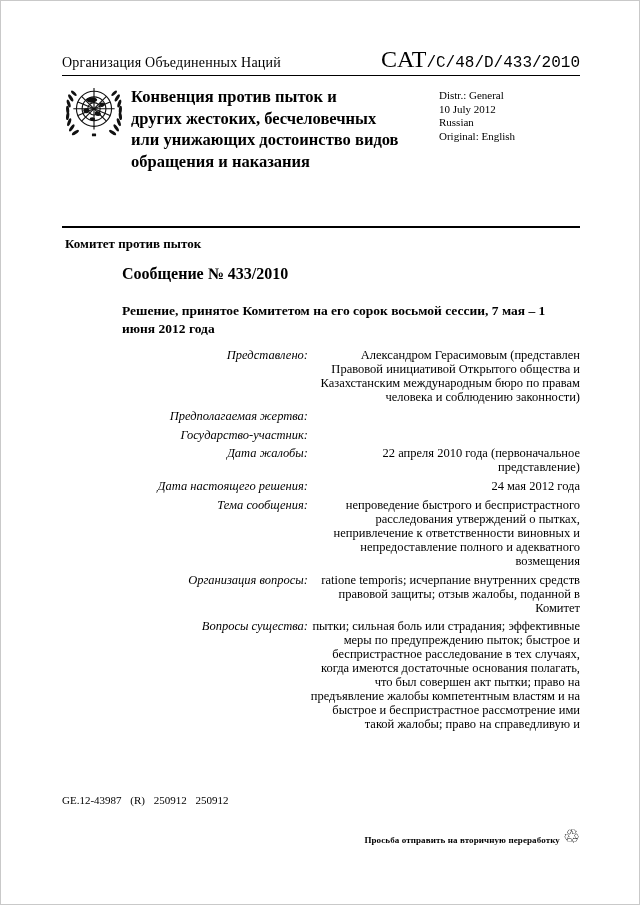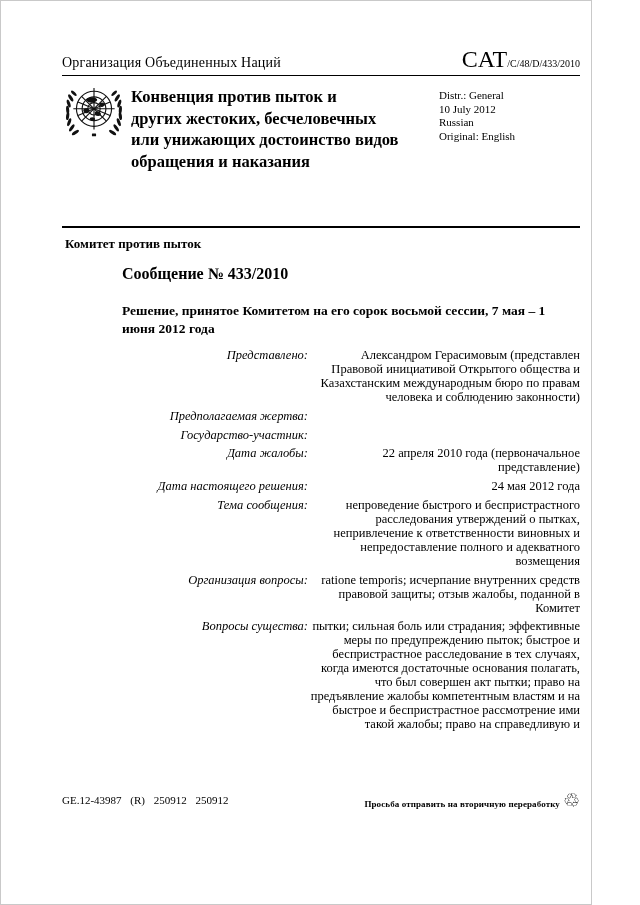--- a/index.html
+++ b/index.html
@@ -1,34 +1,34 @@
 <!DOCTYPE html>
 <html><head>
 <meta charset="utf-8">
 <style>
   html,body{margin:0;padding:0;background:#ffffff;}
   .page{
     position:relative;
-    width:592px;height:905px;
+    width:640px;height:905px;
     background:#ffffff;
     border:1px solid #c9c9c9;
     box-sizing:border-box;
     font-family:"Liberation Serif", serif;
     color:#000;
     overflow:hidden;
   }
   
   .header{
     position:absolute;left:61px;top:46px;width:518px;
     display:flex;justify-content:space-between;align-items:baseline;
     border-bottom:1.5px solid #000;padding-bottom:4px;
   }
   .org-title{font-size:14px;letter-spacing:.2px;}
   .doc-symbol{font-size:24px;line-height:1;white-space:nowrap;}
-  .doc-symbol .suffix{font-size:10px;}
+  .doc-symbol .suffix{font-size:16px;font-family:Liberation Mono, monospace;}
   
   .emblem{position:absolute;left:62px;top:84px;width:62px;height:62px;}
   .conv-title{
     position:absolute;left:130px;top:85px;width:310px;
     font-weight:bold;font-size:16.5px;line-height:21.5px;
   }
   .distr{position:absolute;left:438px;top:88px;font-size:11px;line-height:13.5px;}
   
   .rule2{position:absolute;left:61px;top:225px;width:518px;border-top:2.5px solid #000;}
   .committee{position:absolute;left:64px;top:235px;font-size:13px;font-weight:bold;}
@@ -41,21 +41,21 @@
   .fields{position:absolute;left:121px;top:348px;width:458px;font-size:12.5px;line-height:13.9px;text-align:right;}
   .frow{display:flex;margin-bottom:5px;}
   .flabel{width:186px;flex:0 0 186px;font-style:italic;}
   .fvalue{width:272px;flex:0 0 272px;}
   
   .footer{
     position:absolute;left:61px;top:793px;width:518px;
     display:flex;justify-content:space-between;align-items:flex-start;gap:34px;
   }
   .docnum{font-size:11px;word-spacing:6px;}
-  .recycle{display:flex;align-items:center;gap:3px;}
+  .recycle{display:flex;align-items:center;gap:3px;margin-top:36px;}
   .recycle-note{font-size:9px;font-weight:bold;letter-spacing:.1px;}
   .recycle-glyph{
     font-family:"DejaVu Sans", sans-serif;
     font-size:19px;line-height:1;transform:translateY(-3px);
   }
 </style>
 </head>
 <body>
 
 <div class="page">

